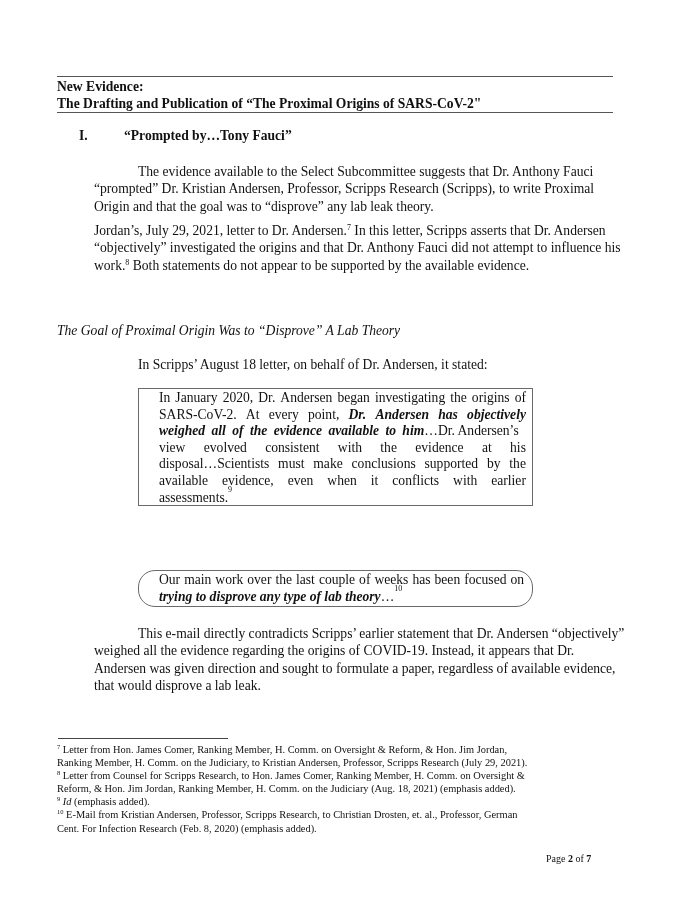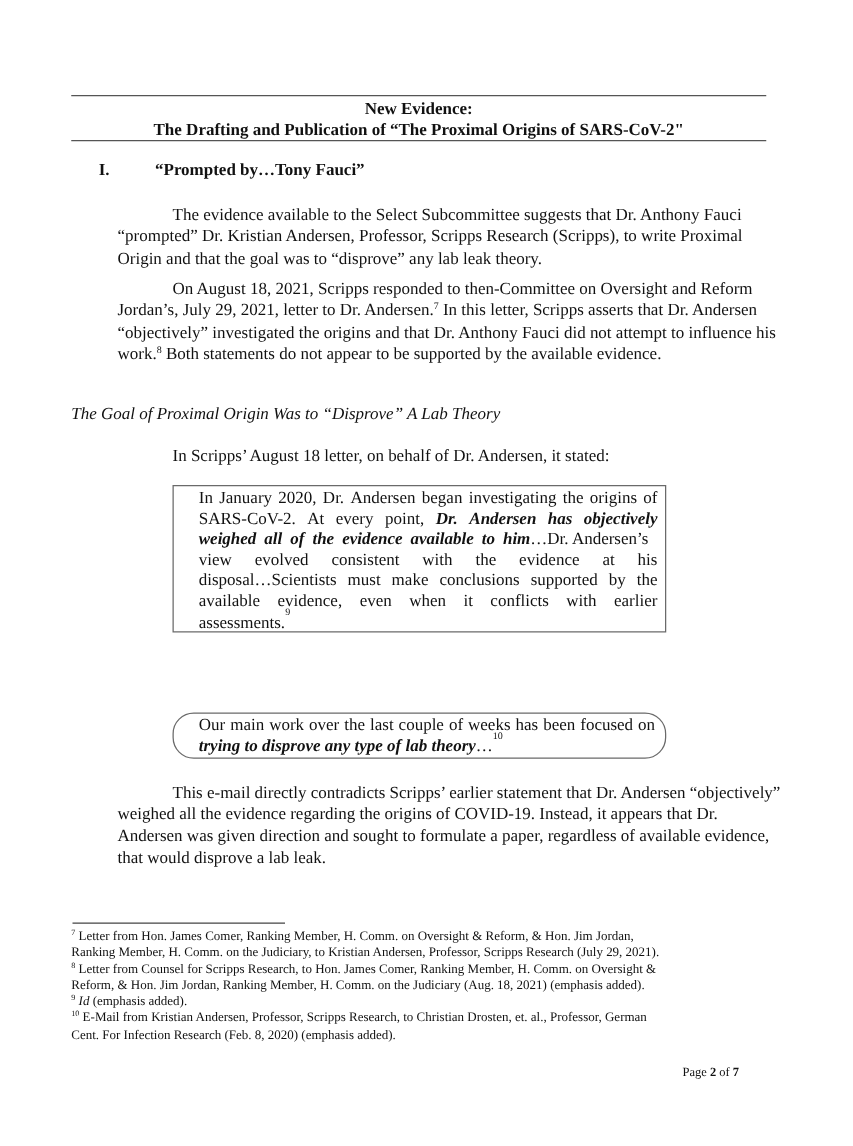--- a/index.html
+++ b/index.html
@@ -24,21 +24,20 @@
   .rule {
     position: absolute;
     height: 1px;
     background: #555555;
   }
   .title-block {
     position: absolute;
     left: 57px;
     width: 556px;
     top: 78px;
-    text-align: center;
     font-weight: bold;
     font-size: 13.6px;
     line-height: 17px;
   }
   .section-heading {
     position: absolute;
     left: 79px;
     top: 127px;
     font-weight: bold;
     font-size: 13.6px;
@@ -130,21 +129,20 @@
     <span class="num">I.</span><span>“Prompted by…Tony Fauci”</span>
   </div>
 
   <div class="para" style="top:163px;">
     <span class="line first">The evidence available to the Select Subcommittee suggests that Dr. Anthony Fauci</span>
     <span class="line">“prompted” Dr. Kristian Andersen, Professor, Scripps Research (Scripps), to write Proximal</span>
     <span class="line">Origin and that the goal was to “disprove” any lab leak theory.</span>
   </div>
 
   <div class="para" style="top:222px;">
-    <span class="line first">On August 18, 2021, Scripps responded to then-Committee on Oversight and Reform</span>
     <span class="line"><span>Jordan’s, July 29, 2021, letter to Dr. Andersen.</span><sup>7</sup><span> In this letter, Scripps asserts that Dr. Andersen</span></span>
     <span class="line">“objectively” investigated the origins and that Dr. Anthony Fauci did not attempt to influence his</span>
     <span class="line"><span>work.</span><sup>8</sup><span> Both statements do not appear to be supported by the available evidence.</span></span>
   </div>
 
   <div class="subheading">The Goal of Proximal Origin Was to “Disprove” A Lab Theory</div>
 
   <div class="para" style="top:356px;">
     <span class="line first">In Scripps’ August 18 letter, on behalf of Dr. Andersen, it stated:</span>
   </div>

